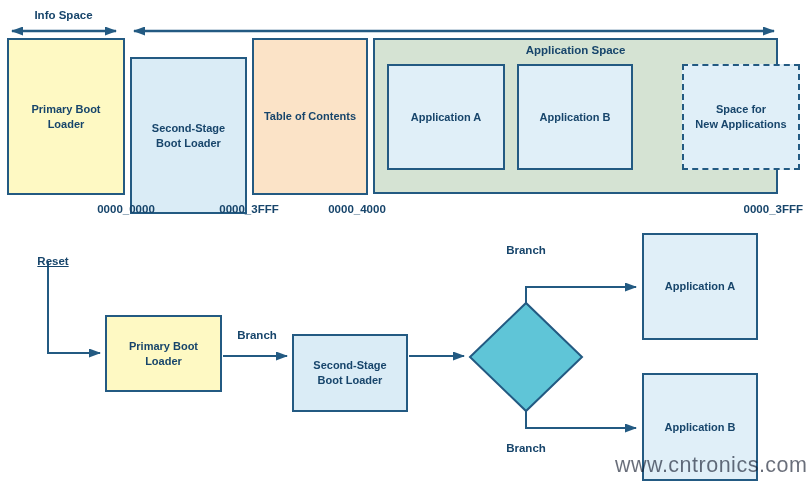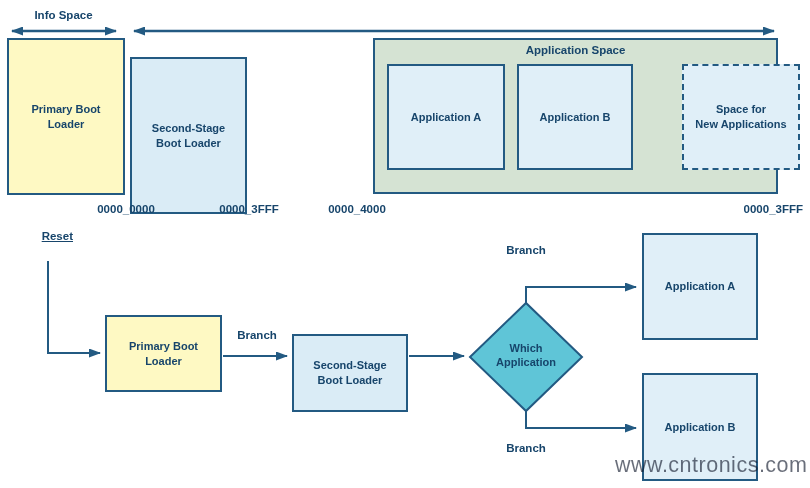--- a/index.html
+++ b/index.html
@@ -87,46 +87,45 @@
 
     <polygon points="470,357 526,303 582,357 526,411" fill="#5fc5d7" stroke="#235a82" stroke-width="2"></polygon>
   </svg>
 
   <div class="lbl" style="left:7px; top:9px; width:113px;">Info Space</div>
 
   <div class="mbox pink" style="left:7px; top:38px; width:118px; height:157px;">Primary Boot
 Loader</div>
   <div class="mbox blue" style="left:130px; top:38px; width:117px; height:157px;">Second-Stage
 Boot Loader</div>
+  <div class="mbox peach" style="left:252px; top:38px; width:116px; height:157px;">Table of Contents</div>
 
   <div class="mbox greenbg" style="left:373px; top:38px; width:405px; height:156px;"></div>
   <div class="lbl" id="app-space-title">Application Space</div>
 
   <div class="mbox blue2" style="left:387px; top:64px; width:118px; height:106px;">Application A</div>
   <div class="mbox blue2" style="left:517px; top:64px; width:116px; height:106px;">Application B</div>
   <div class="mbox blue2 dashed" style="left:682px; top:64px; width:118px; height:106px;">Space for
 New Applications</div>
 
   <div class="lbl addr" style="left:76px;">0000_0000</div>
   <div class="lbl addr" style="left:199px;">0000_3FFF</div>
   <div class="lbl addr" style="left:307px;">0000_4000</div>
   <div class="lbl addr" style="left:703px; text-align:right;">0000_3FFF</div>
 
-  <div class="lbl" style="left:33px; top:230px; width:40px; text-align:right;text-decoration:underline;">Reset</div>
+  <div class="lbl" style="left:33px; top:255px; width:40px; text-align:center;text-decoration:underline;">Reset</div>
 
   <div class="mbox pink" style="left:105px; top:315px; width:117px; height:77px;">Primary Boot
 Loader</div>
 
   <div class="lbl" style="left:229px; top:329px; width:56px;">Branch</div>
 
   <div class="mbox blue" style="left:292px; top:315px; width:116px; height:78px;">Second-Stage
 Boot Loader</div>
 
-  <div class="lbl" id="decision-label">Which
-Application</div>
 
   <div class="lbl" style="left:498px; top:244px; width:56px;">Branch</div>
   <div class="lbl" style="left:498px; top:442px; width:56px;">Branch</div>
 
   <div class="mbox blue2" style="left:642px; top:233px; width:116px; height:107px;">Application A</div>
   <div class="mbox blue2" style="left:642px; top:373px; width:116px; height:108px;">Application B</div>
 
   <div id="watermark">www.cntronics.com</div>
 
 </div>

